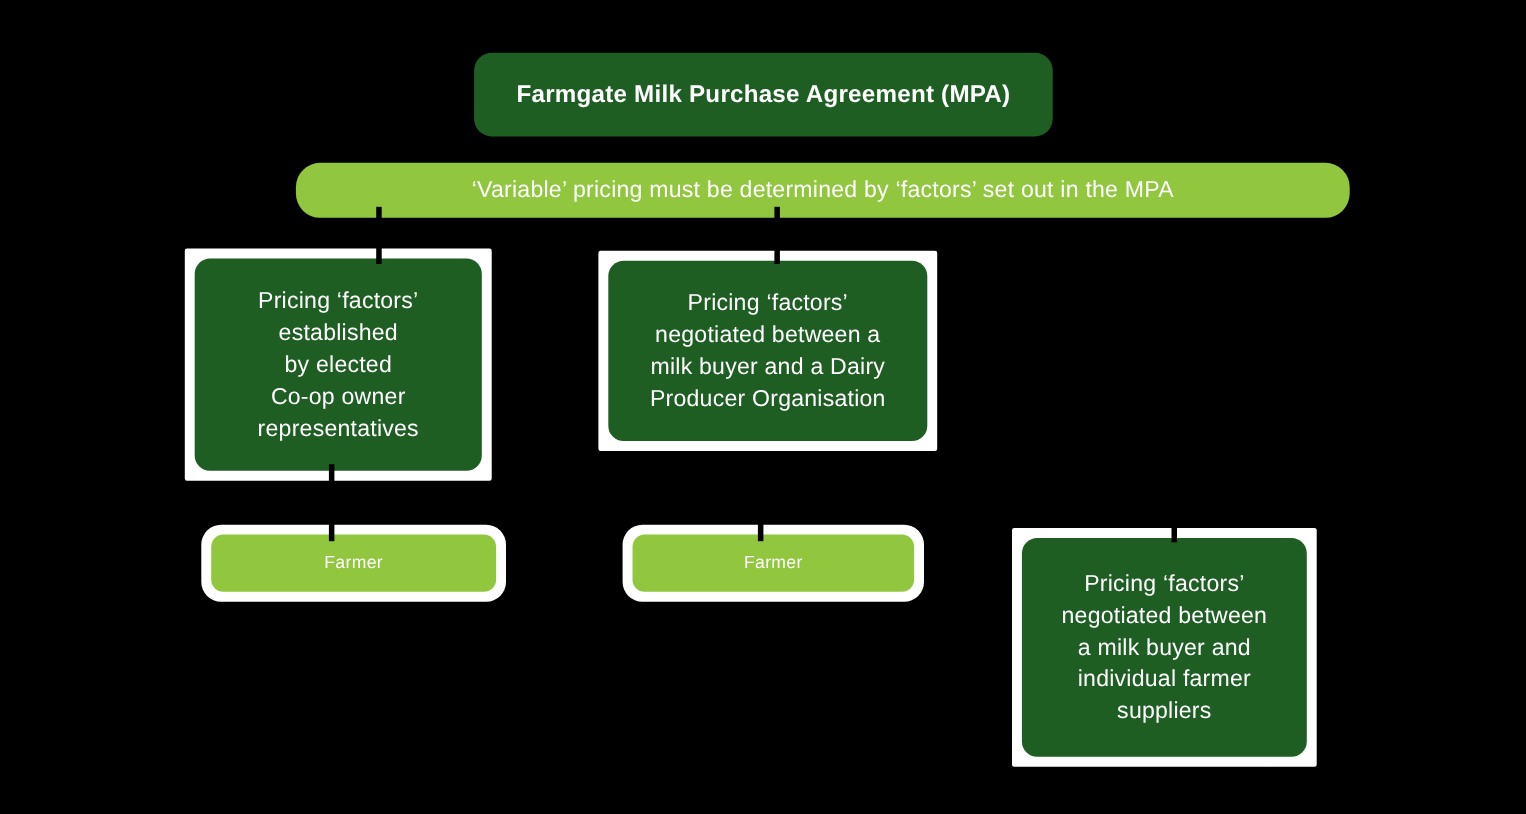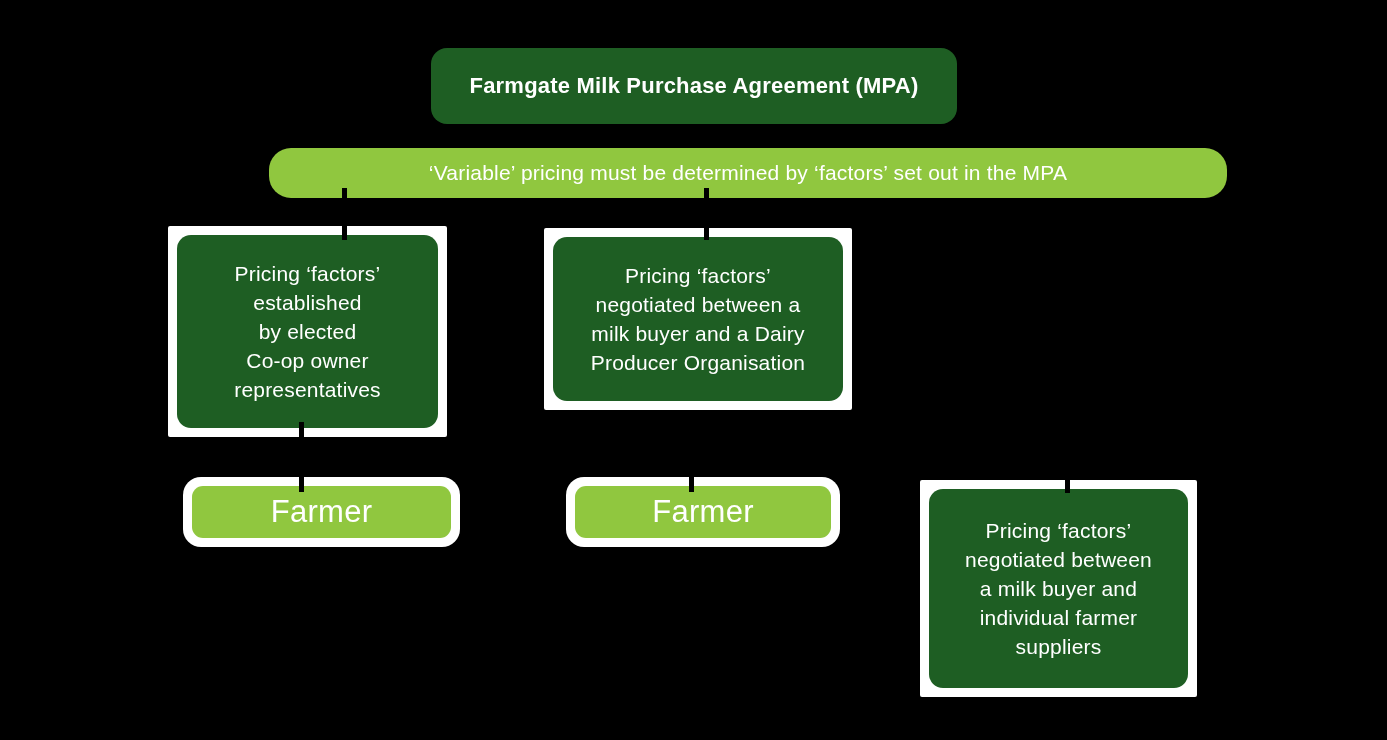--- a/index.html
+++ b/index.html
@@ -65,21 +65,21 @@
   .box-text {
     color: #FFFFFF;
     font-size: 21px;
     line-height: 29px;
     text-align: center;
     white-space: pre-line;
     letter-spacing: 0.2px;
   }
   .farmer-text {
     color: #FFFFFF;
-    font-size: 31px;
+    font-size: 16px;
     letter-spacing: 0.3px;
     text-align: left;
   }
 
   
   .box-coop       { left: 168px; top: 226px; width: 279px; height: 211px; }
   .box-dpo        { left: 544px; top: 228px; width: 308px; height: 182px; }
   .box-individual { left: 920px; top: 480px; width: 277px; height: 217px; }
   .box-farmer-left   { left: 183px; top: 477px; width: 277px; height: 70px; border-radius: 18px; }
   .box-farmer-middle { left: 566px; top: 477px; width: 274px; height: 70px; border-radius: 18px; }

